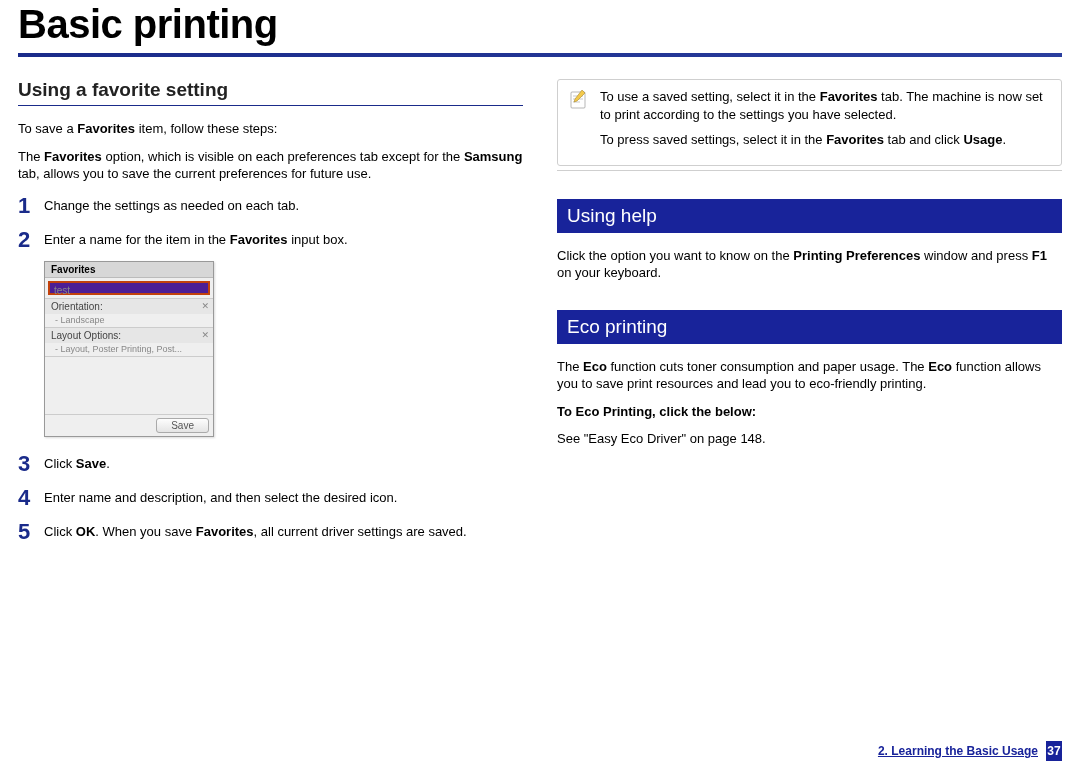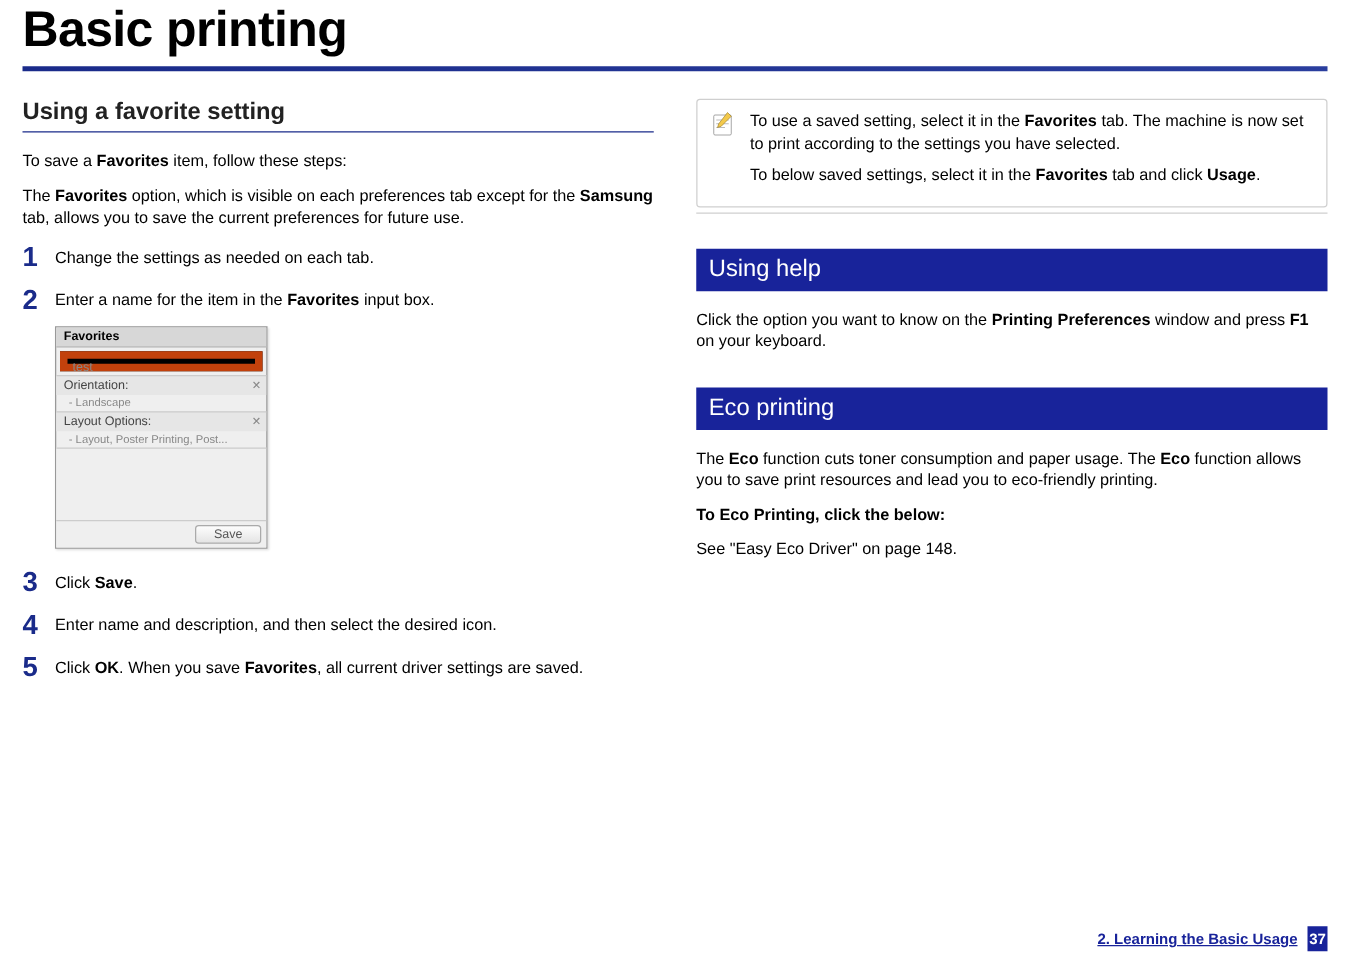--- a/index.html
+++ b/index.html
@@ -82,22 +82,22 @@
     font-size: 10px;
     box-shadow: 1px 1px 2px rgba(0,0,0,0.15);
   }
   .fav-header {
     background: #d7d7d7;
     border-bottom: 1px solid #bbb;
     padding: 2px 6px;
     font-weight: bold;
   }
   .fav-input {
-    background: #000000;
-    border: 6px solid #c2410c;
+    background: #4c1d95;
+    border: 2px solid #c2410c;
     margin: 3px;
     padding: 2px 4px;
     color: #888;
     height: 14px;
     line-height: 12px;
   }
   .fav-row {
     background: #e6e6e6;
     border-top: 1px solid #ccc;
     padding: 2px 6px;
@@ -263,21 +263,21 @@
             <rect x="3" y="4" width="14" height="16" rx="1" fill="#fff" stroke="#888" stroke-width="0.6"></rect>
             <path d="M5 8 h10 M5 11 h10 M5 14 h7" stroke="#bbb" stroke-width="0.8"></path>
             <path d="M14 2 L17 5 L9 13 L6 14 L7 11 Z" fill="#f3c94b" stroke="#9a7a20" stroke-width="0.5"></path>
           </svg>
         </div>
         <div class="note-text">
           <p>
             <span>To use a saved setting, select it in the </span><span class="b">Favorites</span><span> tab. The machine is now set to print according to the settings you have selected.</span>
           </p>
           <p>
-            <span>To below saved settings, select it in the  </span><span class="b">Favorites</span><span> tab and click </span><span class="b">Usage</span><span>.</span>
+            <span>To press saved settings, select it in the  </span><span class="b">Favorites</span><span> tab and click </span><span class="b">Usage</span><span>.</span>
           </p>
         </div>
       </div>
       <div class="note-underline"></div>
 
       <div class="section-bar">Using help</div>
       <p>
         <span>Click the option you want to know on the </span><span class="b">Printing Preferences</span><span> window and press </span><span class="b">F1</span><span> on your keyboard.</span>
       </p>
 

